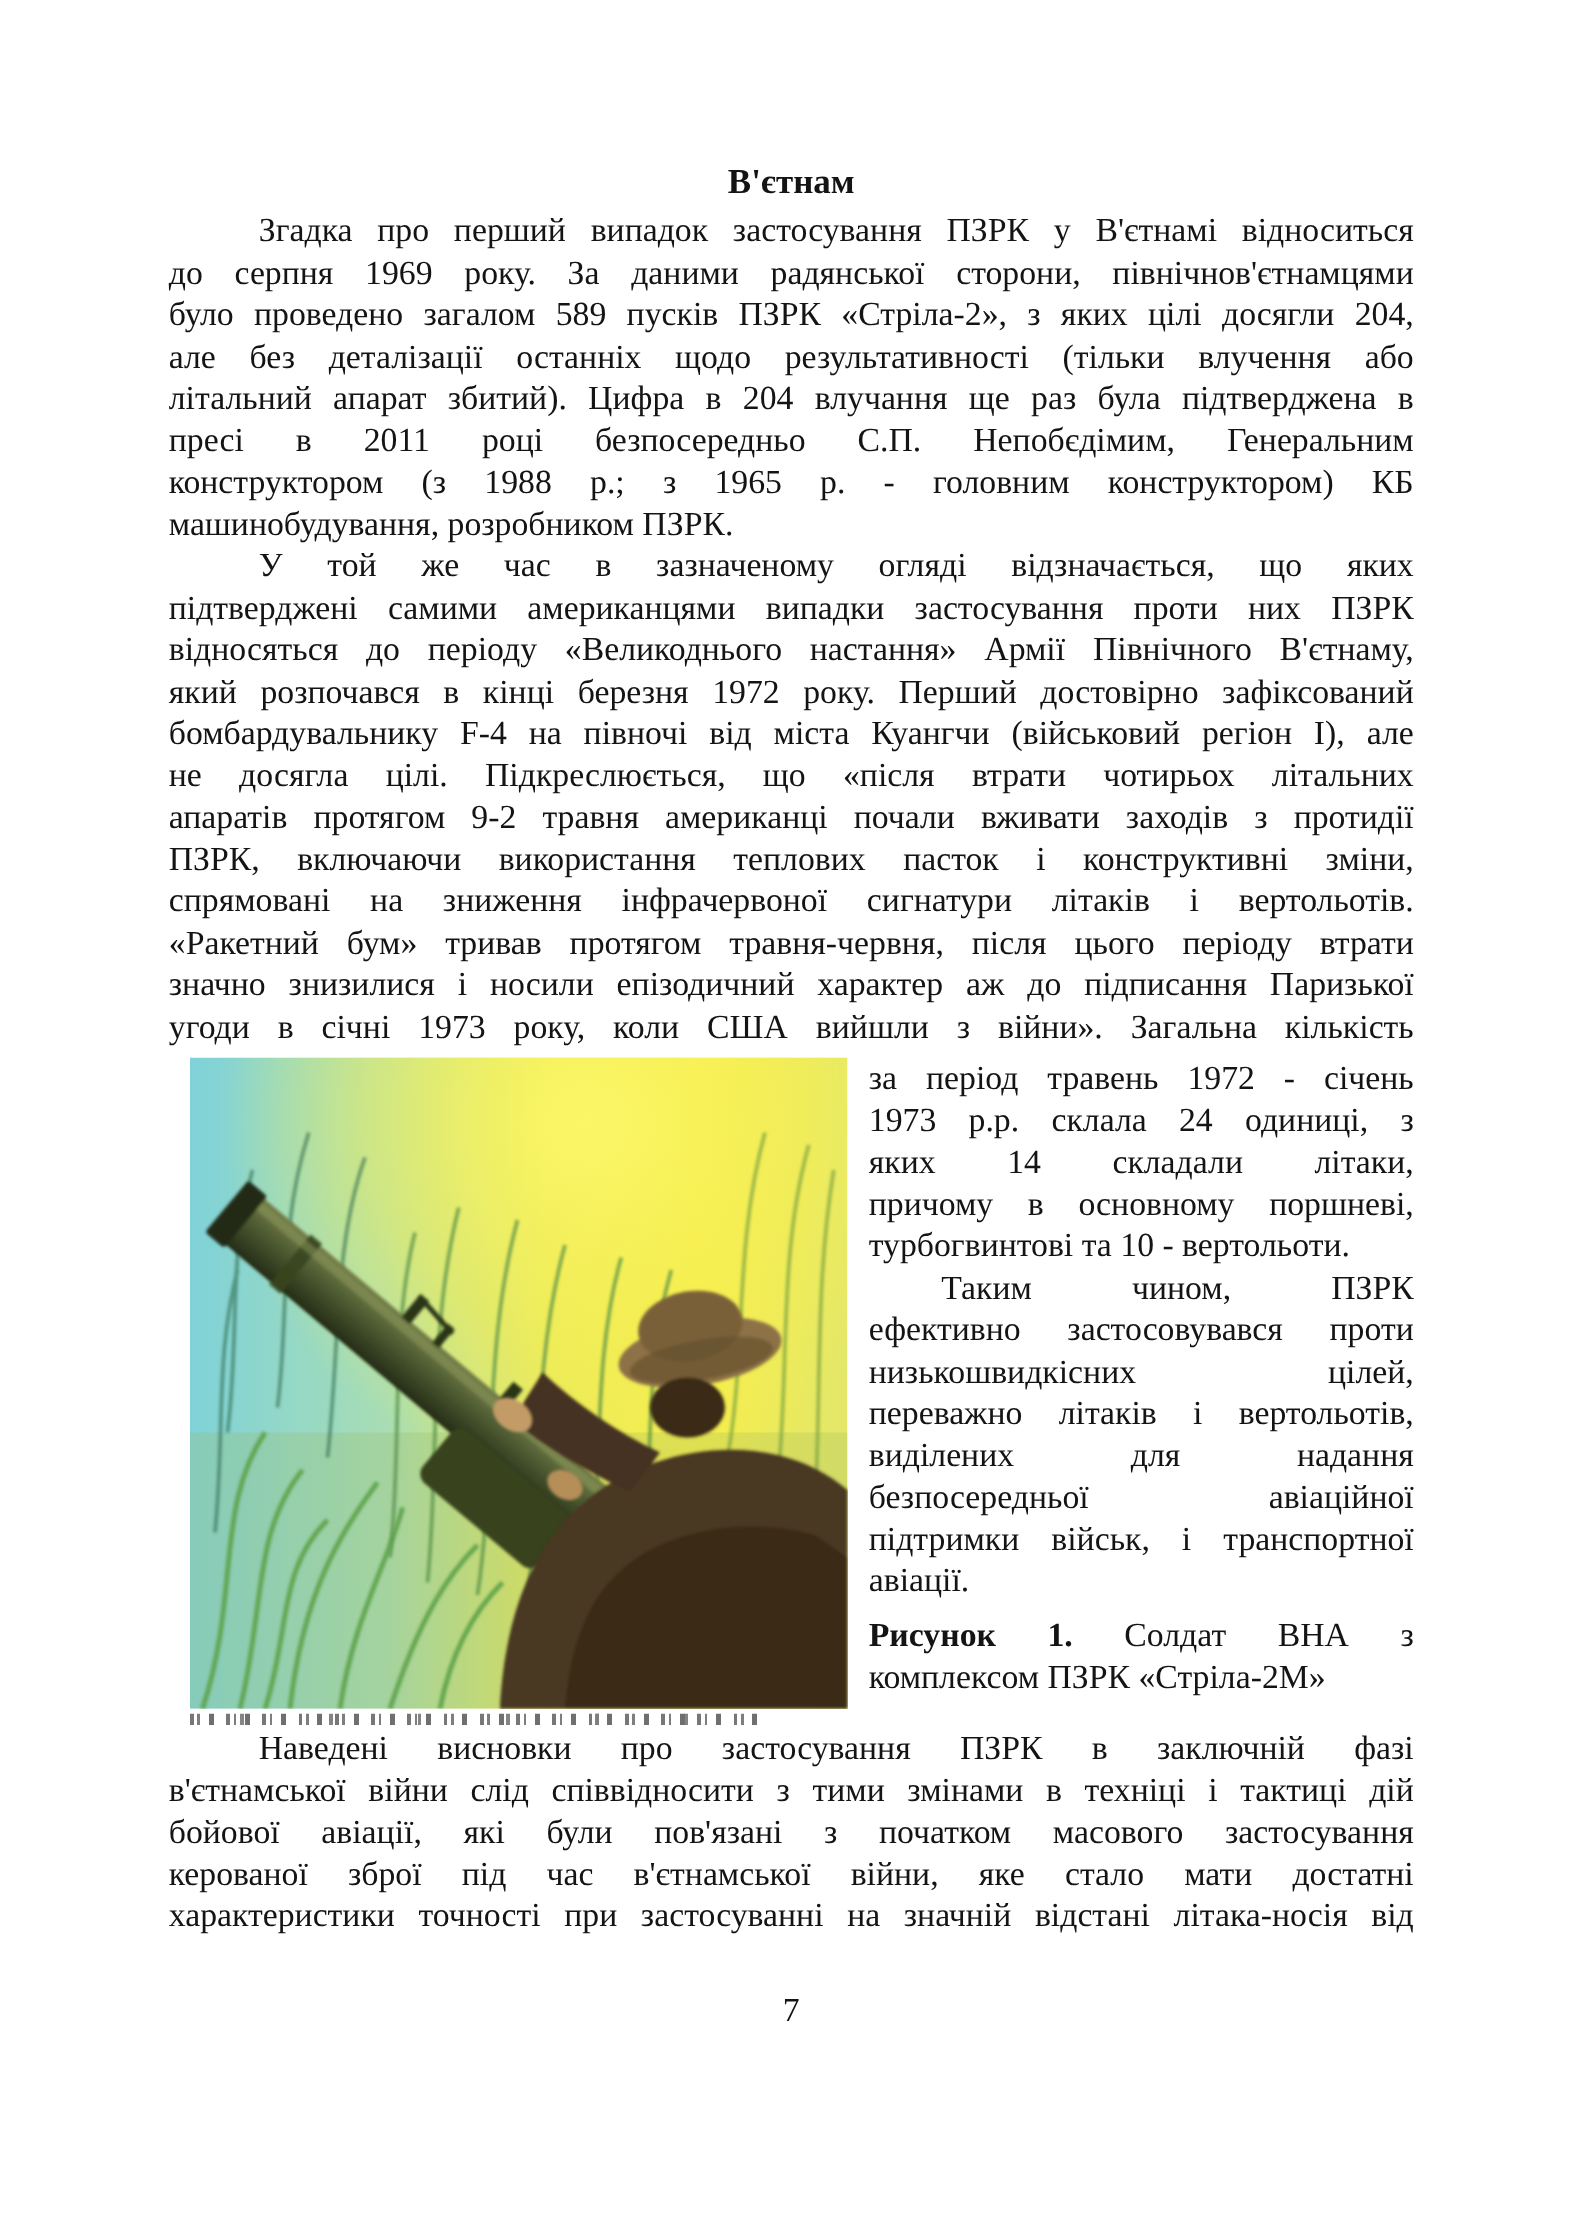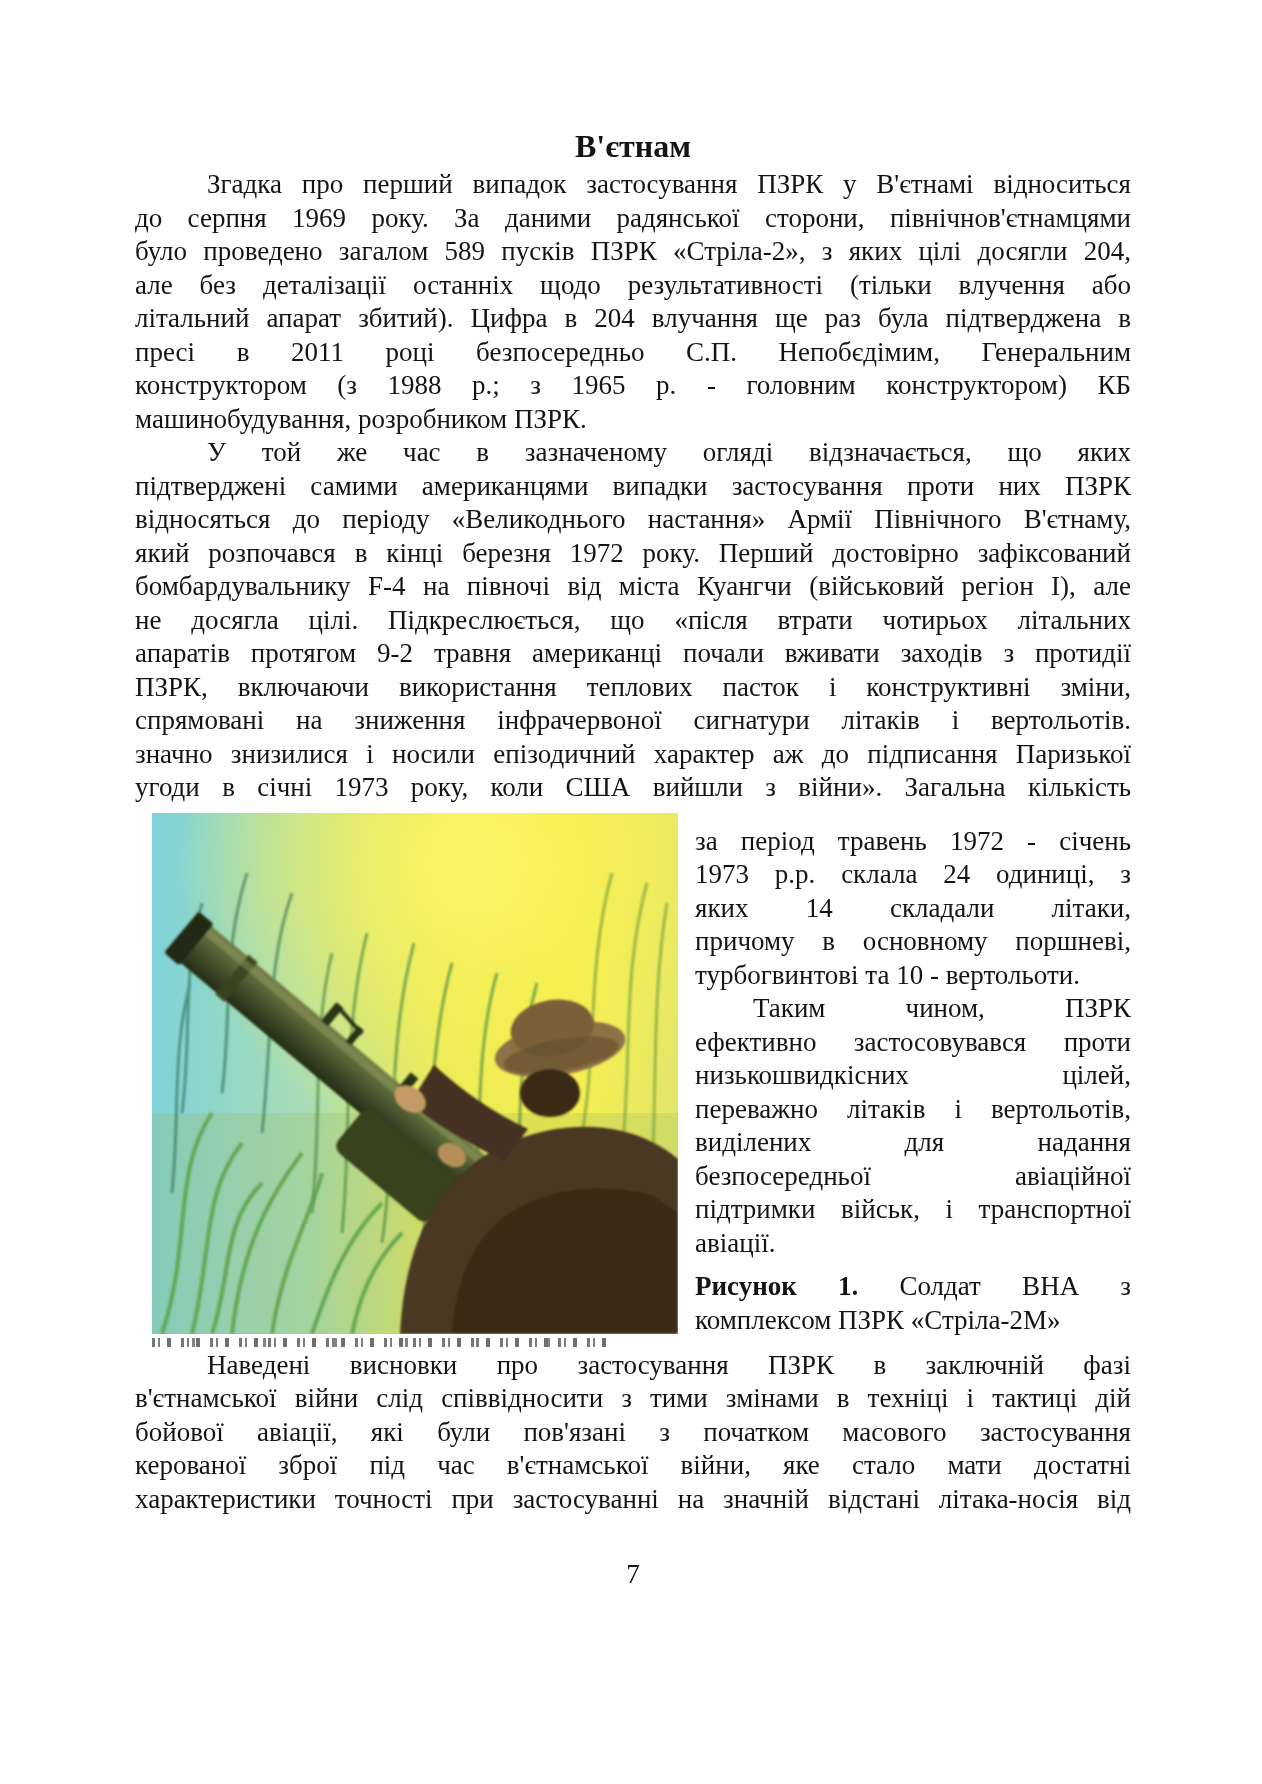--- a/index.html
+++ b/index.html
@@ -1,32 +1,32 @@
 <!DOCTYPE html>
 <html><head>
 <meta charset="utf-8">
 <style>
   html,body{margin:0;padding:0;background:#ffffff;}
   .page{position:relative;width:1262px;height:1784px;background:#ffffff;overflow:hidden;
         font-family:"Liberation Serif", serif;color:#141414;}
   .content{position:absolute;left:135px;top:126px;width:996px;
            font-size:27px;line-height:33.5px;}
-  .title{font-size:32px;font-weight:bold;text-align:center;margin:0 0 2px 0;line-height:40px;}
+  .title{font-size:28px;font-weight:bold;text-align:center;margin:0 0 2px 0;line-height:40px;}
   .para{margin:0;}
   .ln{text-align:justify;text-align-last:justify;white-space:normal;}
   .ln.last{text-align-last:left;}
   .ind{text-indent:72px;}
   .figure-row{display:flex;margin-top:8px;padding-left:17px;}
   .photo-wrap{flex:0 0 526px;width:526px;}
   svg.photo{display:block;width:526px;height:521px;}
   .fragments{height:9px;width:462px;margin-top:4px;opacity:.8;filter:blur(.5px);
     background-image:
       repeating-linear-gradient(90deg,#555 0 3px,transparent 3px 6px,#5e5e5e 6px 8px,transparent 8px 15px,#4c4c4c 15px 19px,transparent 19px 29px),
       repeating-linear-gradient(90deg,transparent 0 40px,#666 40px 43px,transparent 43px 71px);}
-  .side-col{margin-left:17px;width:436px;margin-top:12px;}
+  .side-col{margin-left:17px;width:436px;}
   .side-col .ind{text-indent:58px;}
   .caption{margin-top:10px;}
   .caption .b{font-weight:bold;}
   .p4{margin-top:2px;}
   .pageno{text-align:center;margin-top:42px;font-size:27px;}
 </style>
 </head>
 <body>
 
 <div class="page">
@@ -48,20 +48,21 @@
     <div class="para">
       <div class="ln ind">У той же час в зазначеному огляді відзначається, що яких</div>
       <div class="ln">підтверджені самими американцями випадки застосування проти них ПЗРК</div>
       <div class="ln">відносяться до періоду «Великоднього настання» Армії Північного В'єтнаму,</div>
       <div class="ln">який розпочався в кінці березня 1972 року. Перший достовірно зафіксований</div>
       <div class="ln">бомбардувальнику F-4 на півночі від міста Куангчи (військовий регіон I), але</div>
       <div class="ln">не досягла цілі. Підкреслюється, що «після втрати чотирьох літальних</div>
       <div class="ln">апаратів протягом 9-2 травня американці почали вживати заходів з протидії</div>
       <div class="ln">ПЗРК, включаючи використання теплових пасток і конструктивні зміни,</div>
       <div class="ln">спрямовані на зниження інфрачервоної сигнатури літаків і вертольотів.</div>
+      <div class="ln">«Ракетний бум» тривав протягом травня-червня, після цього періоду втрати</div>
       <div class="ln">значно знизилися і носили епізодичний характер аж до підписання Паризької</div>
       <div class="ln">угоди в січні 1973 року, коли США вийшли з війни». Загальна кількість</div>
     </div>
 
     <div class="figure-row">
       <div class="photo-wrap">
         <svg class="photo" viewBox="0 0 526 521" xmlns="http://www.w3.org/2000/svg">
           <defs>
             <linearGradient id="sky" x1="0" y1="0" x2="1" y2="0">
               <stop offset="0" stop-color="#7fd2d9"></stop>

